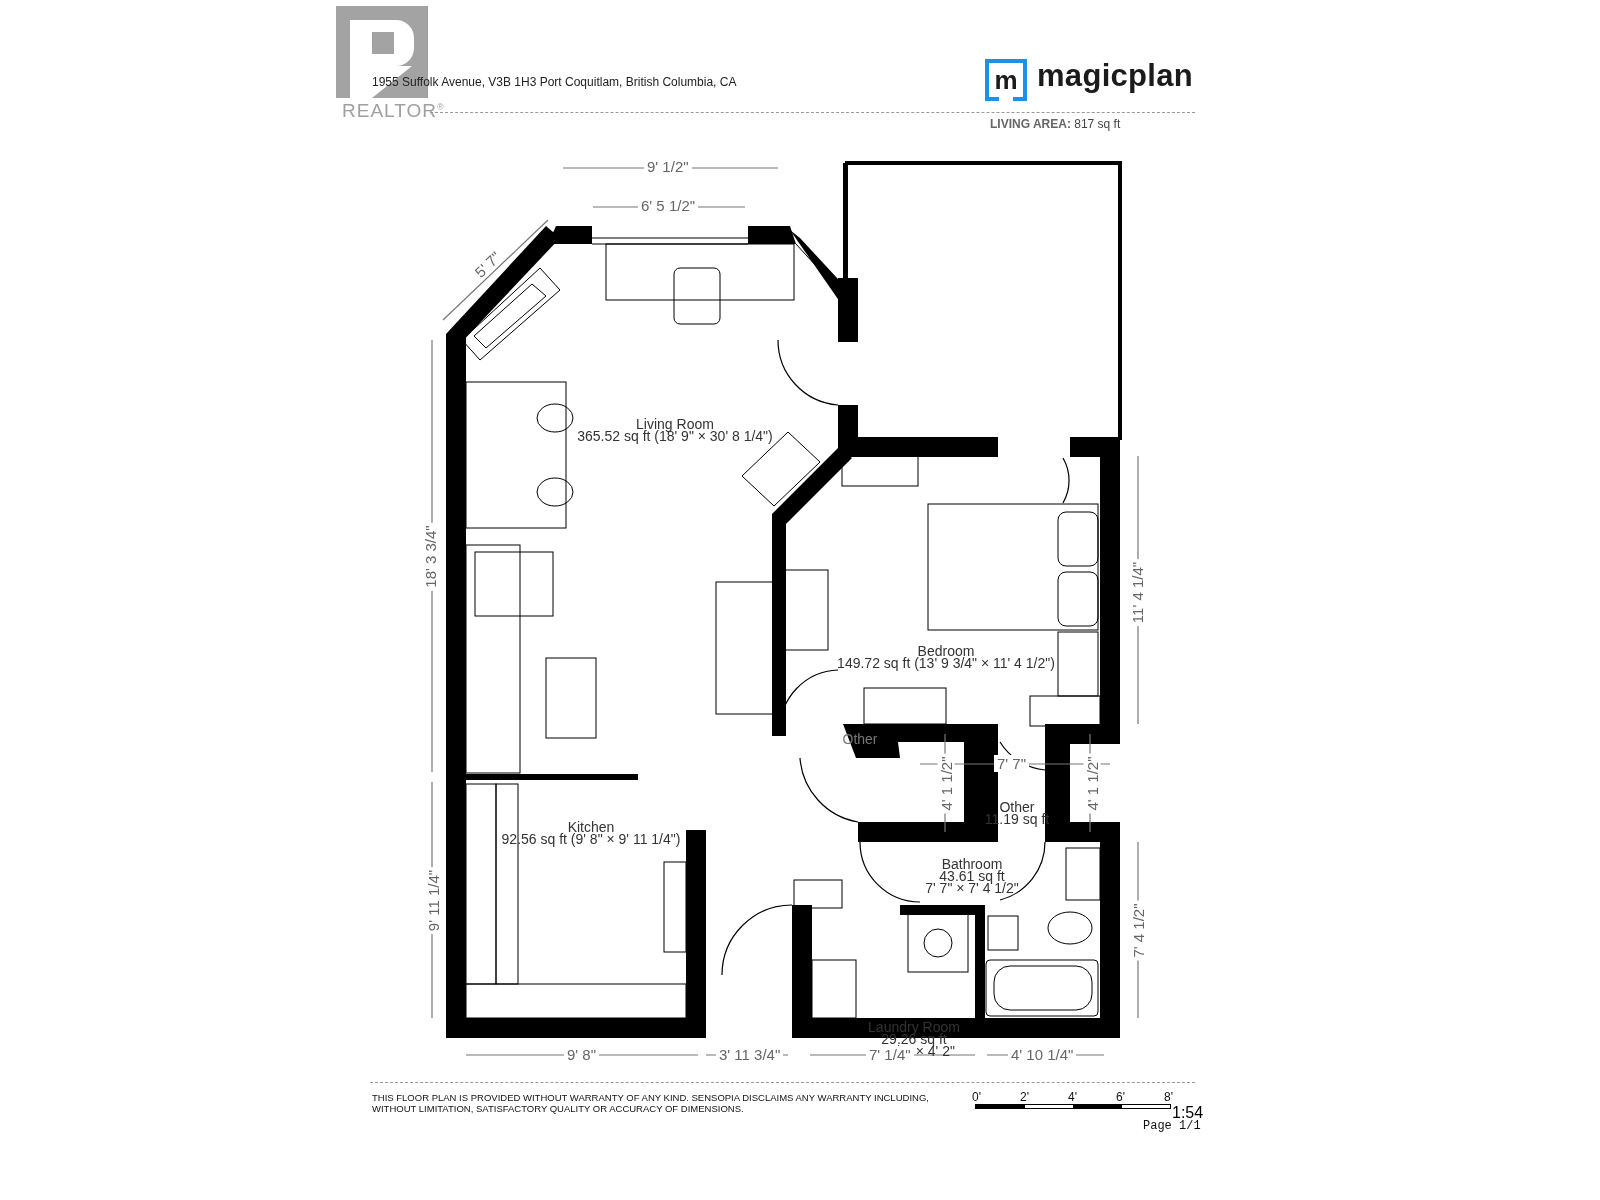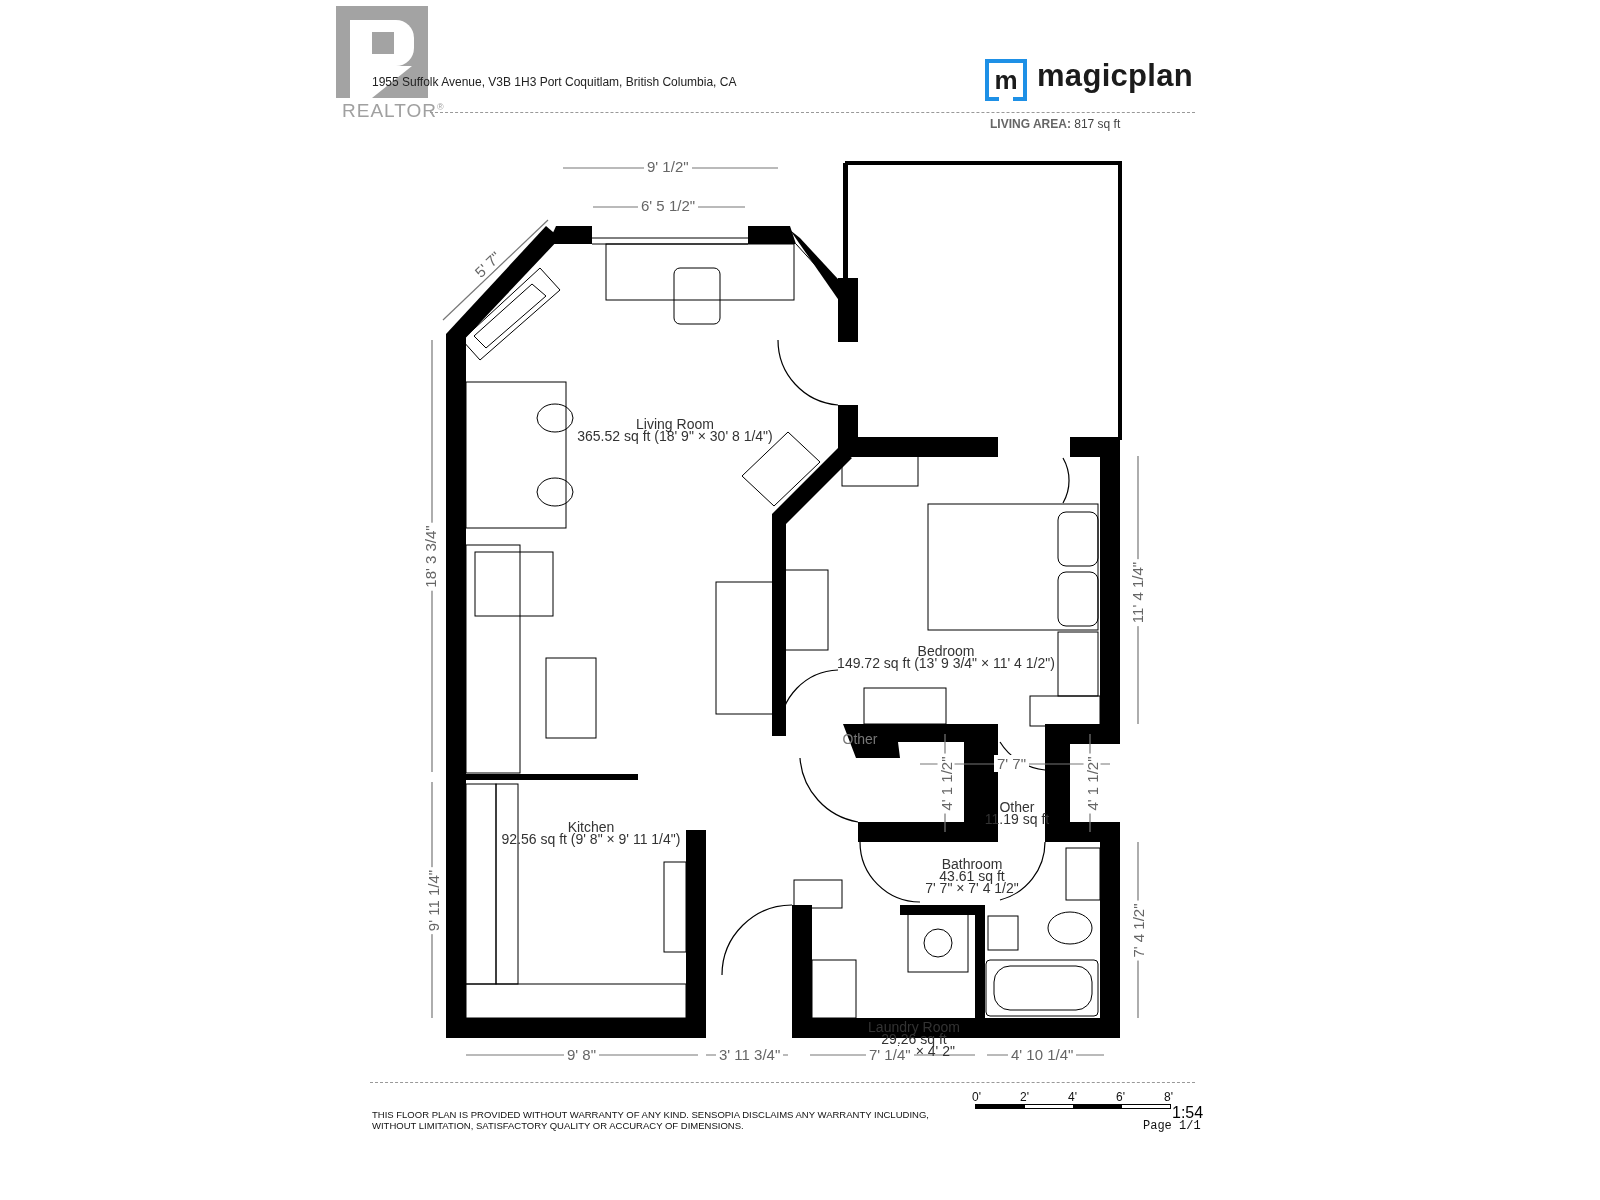--- a/index.html
+++ b/index.html
@@ -17,21 +17,21 @@
   .mp-logo .gap{position:absolute;left:10px;bottom:-4px;width:14px;height:4px;background:#fff;}
   .mp-logo .m{position:absolute;left:0;right:0;top:2px;text-align:center;font-size:26px;font-weight:bold;color:#1b1b1b;line-height:30px;}
   .mp-word{left:1037px;top:58px;font-size:31px;font-weight:bold;color:#1b1b1b;letter-spacing:0.3px;}
   .living-area{left:990px;top:117px;font-size:12px;color:#444;}
   .living-area .lbl{font-weight:bold;color:#666;}
   .plan{left:0;top:0;width:1600px;height:1200px;}
   .room-label{position:absolute;text-align:center;font-size:14px;line-height:12px;color:#333;transform:translateX(-50%);white-space:nowrap;}
   .dim{position:absolute;font-size:15px;color:#666;white-space:nowrap;background:#fff;padding:0 3px;}
   .dim.v{transform:rotate(-90deg);transform-origin:center;}
   .footer-rule{left:370px;top:1082px;width:825px;border-top:1.5px dashed #999;}
-  .disclaimer{left:372px;top:1092px;font-size:9.5px;line-height:11px;color:#111;width:560px;margin-top:17px;}
+  .disclaimer{left:372px;top:1092px;font-size:9.5px;line-height:11px;color:#111;width:560px;}
   .scale-labels{left:972px;top:1090px;width:200px;height:14px;font-size:12px;color:#111;}
   .scale-labels span{position:absolute;top:0;}
   .scale-bar{left:975px;top:1104px;width:196px;height:5px;border:1px solid #000;box-sizing:border-box;display:flex;}
   .scale-bar div{flex:1;}
   .scale-ratio{left:1172px;top:1104px;font-size:16px;color:#000000;}
   .page-num{left:1143px;top:1119px;font-size:12px;color:#111;font-family:Liberation Mono, monospace;}
 </style>
 </head>
 <body>
 

